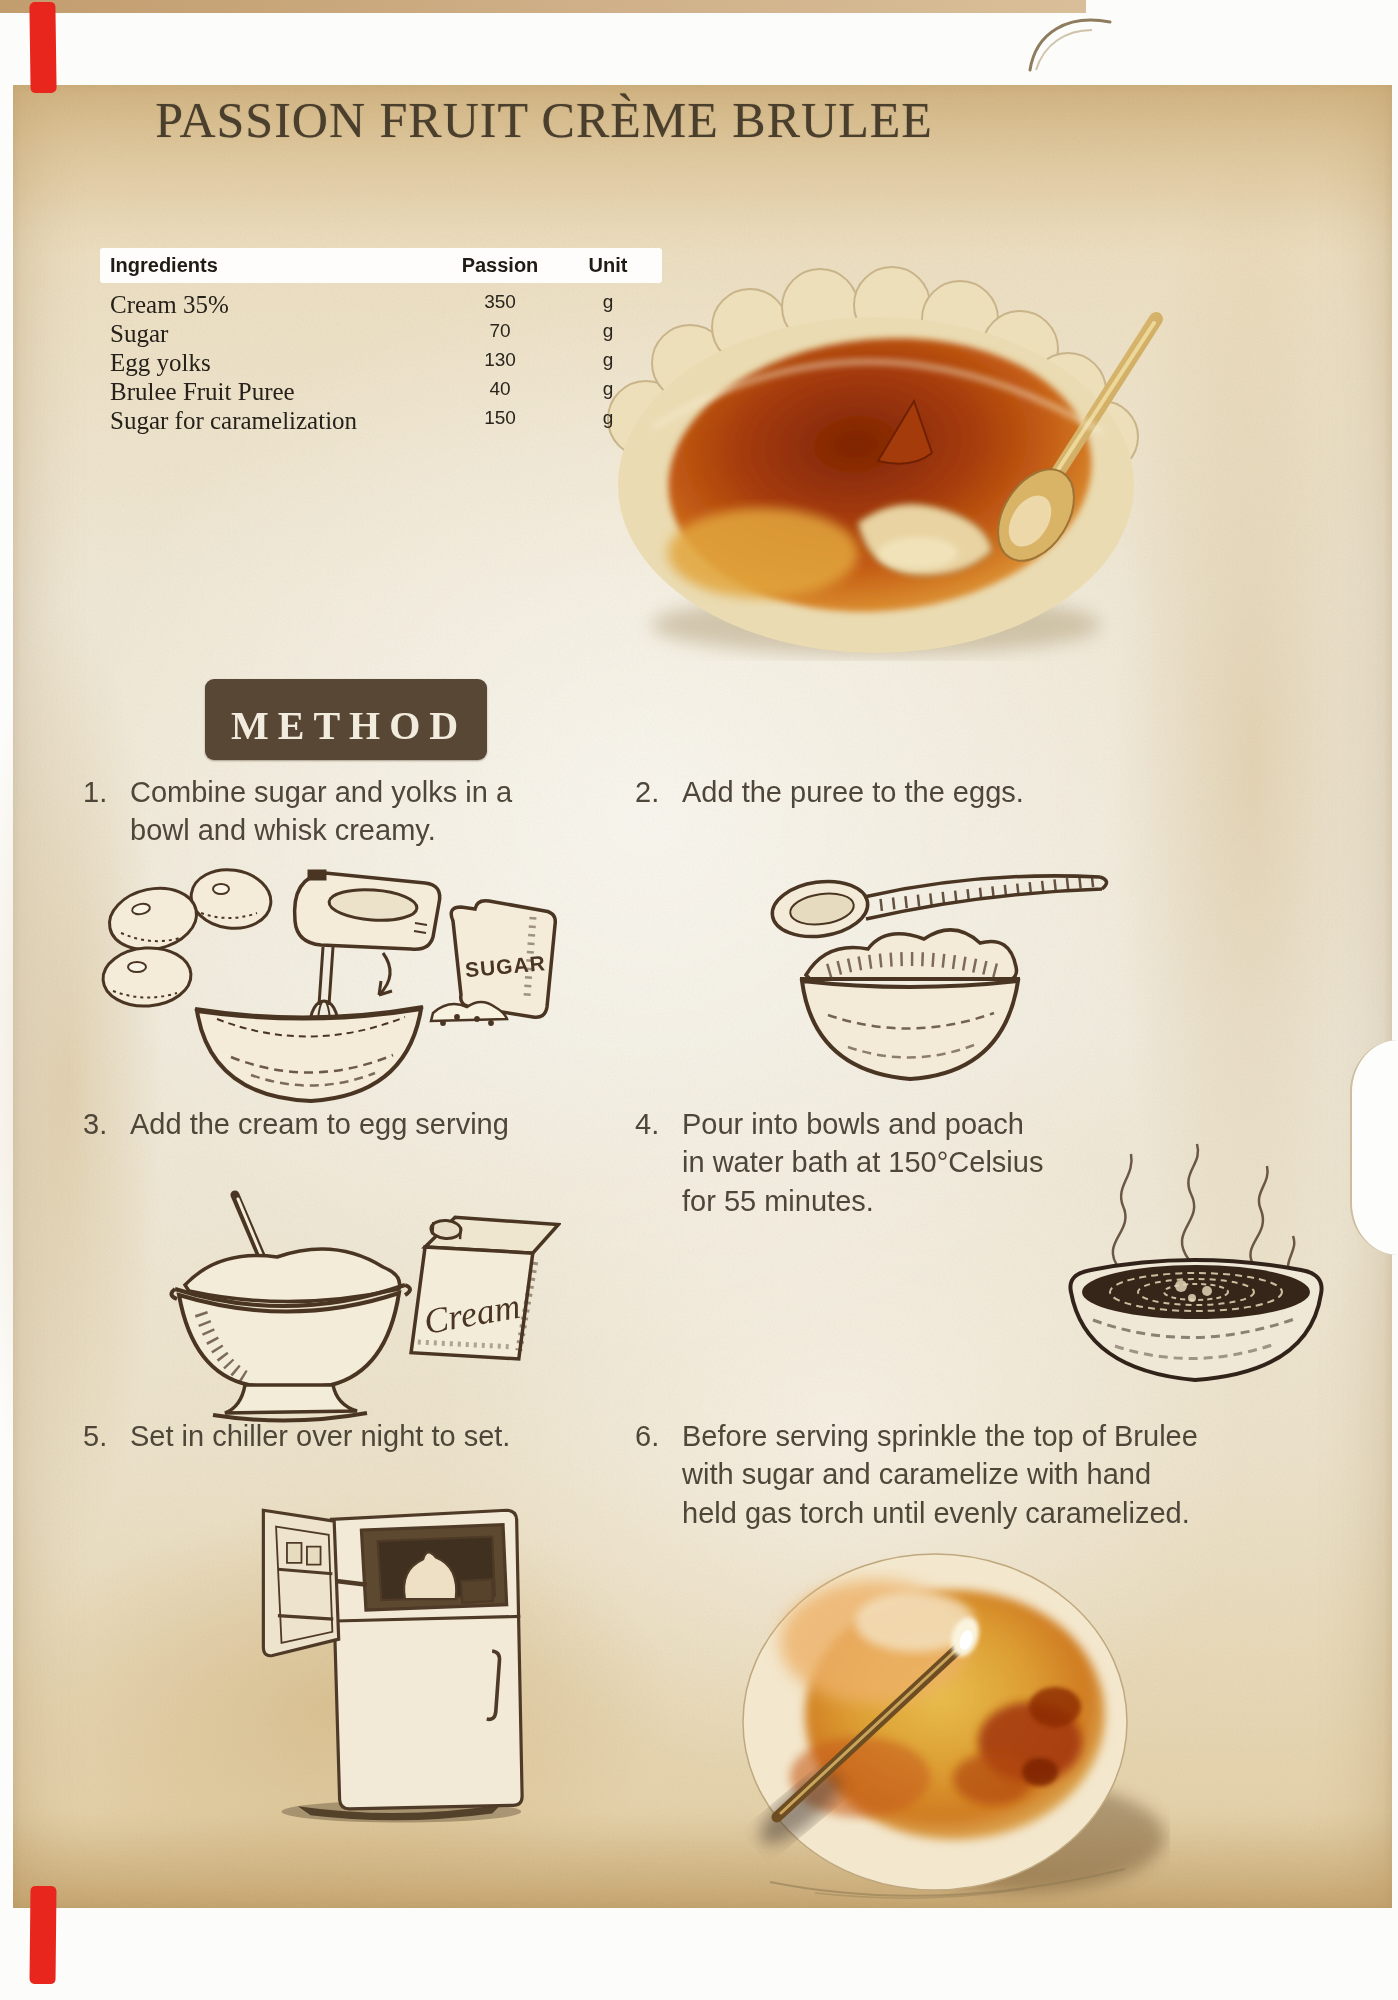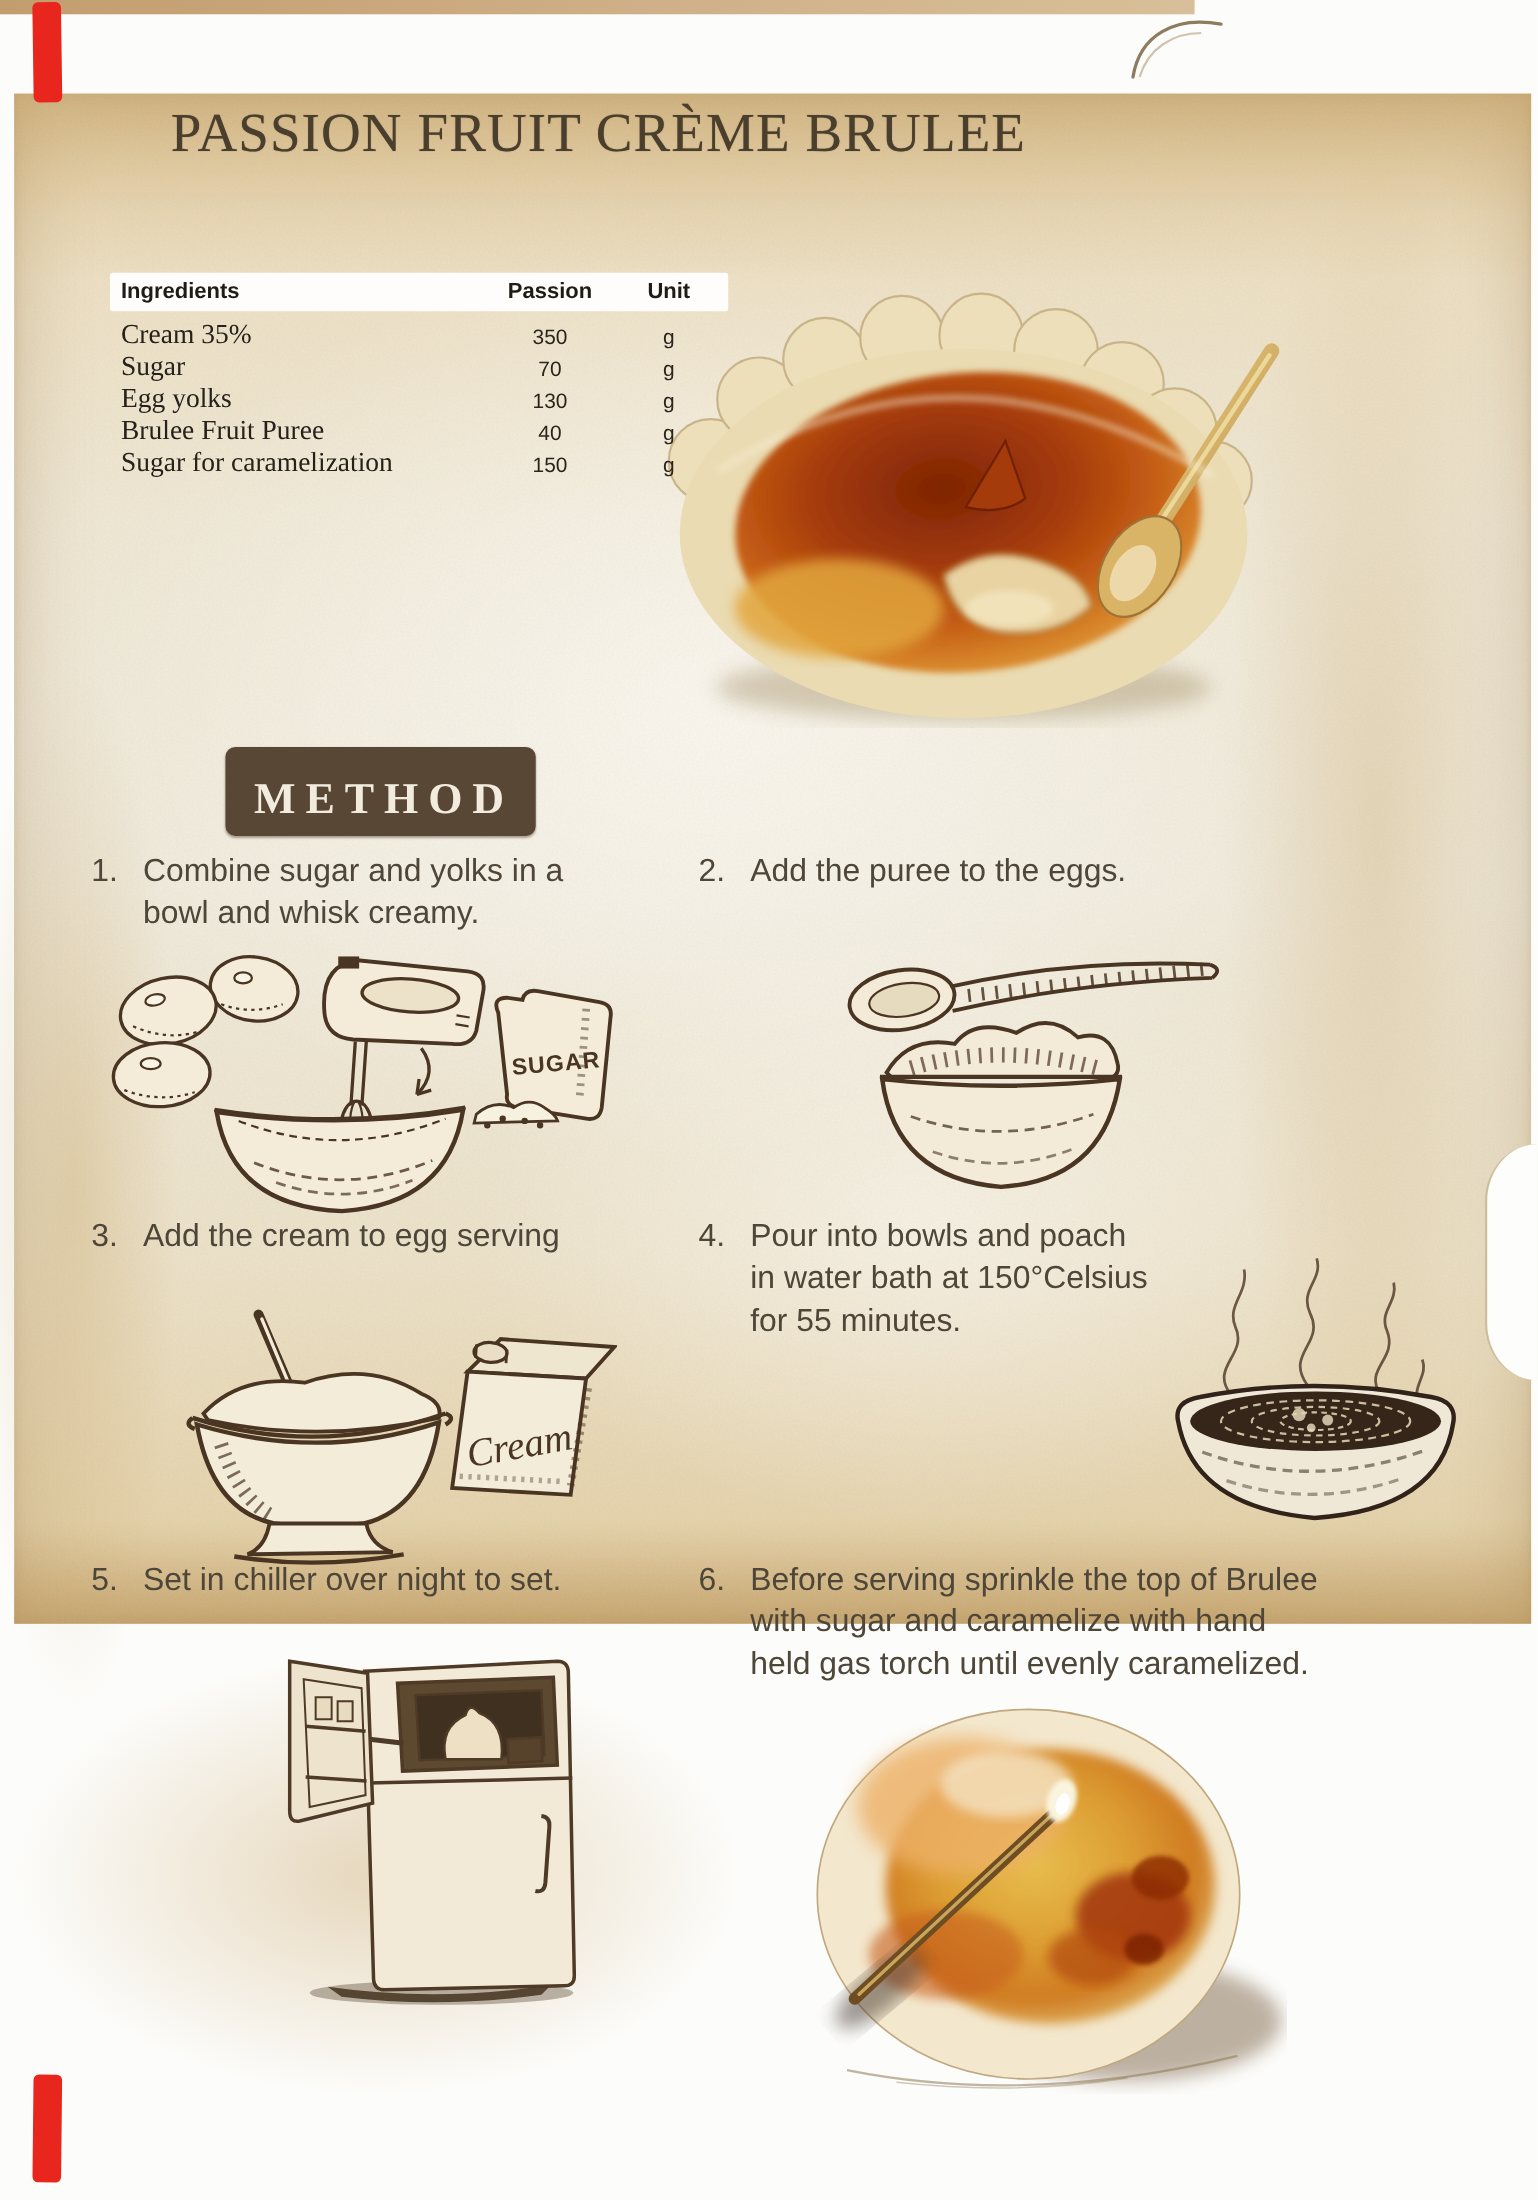--- a/index.html
+++ b/index.html
@@ -10,21 +10,21 @@
   
   .topstrip{left:0;top:0;width:1086px;height:13px;
     background:linear-gradient(90deg,#c29d6e,#cfb088 55%,#d9bf99);}
   .redmark{width:26px;background:#e8261d;border-radius:5px;}
   .redmark.top{left:30px;top:2px;height:91px;transform:rotate(-.8deg);}
   .redmark.bottom{left:30px;top:1886px;height:98px;transform:rotate(.6deg);}
   .rightcurl{right:0;top:1040px;width:46px;height:215px;background:#fdfdfb;
     border-radius:120px 0 0 120px / 130px 0 0 130px;border-left:2px solid #cdbd9d;z-index:4;}
 
   
-  .parchment{left:13px;top:85px;width:1379px;height:1391px;
+  .parchment{left:13px;top:85px;width:1379px;height:1823px;
     background:
       radial-gradient(58% 42% at 46% 40%, rgba(255,255,255,.62), rgba(255,255,255,0) 72%),
       radial-gradient(42% 28% at 60% 74%, rgba(255,255,255,.5), rgba(255,255,255,0) 70%),
       linear-gradient(180deg,#e2cda4 0%,#ecdfc2 8%,#efe9d8 28%,#f0ecdf 52%,#ece3cc 76%,#e5d4ae 94%,#ddc79c 100%);
     box-shadow: inset 0 0 70px rgba(148,108,56,.33), inset 0 0 10px rgba(130,92,44,.18);}
   .blotch{pointer-events:none;}
   .b1{left:0;top:0;width:100%;height:170px;background:linear-gradient(rgba(203,166,107,.40),rgba(203,166,107,0));}
   .b2{left:0;top:1420px;width:660px;height:400px;background:radial-gradient(closest-side,rgba(198,160,96,.40),rgba(198,160,96,0));}
   .b3{right:0;top:60px;width:280px;height:1250px;background:radial-gradient(closest-side,rgba(200,164,100,.30),rgba(200,164,100,0));}
   .b4{left:-40px;top:520px;width:190px;height:950px;background:radial-gradient(closest-side,rgba(203,170,110,.36),rgba(203,170,110,0));}
@@ -36,21 +36,21 @@
     font-family:"Liberation Serif",serif;font-size:50px;font-weight:normal;
     color:#4a3e2c;letter-spacing:1px;text-shadow:0 0 1px rgba(74,62,44,.55);z-index:3;}
 
   
   .ing{left:87px;top:163px;width:562px;z-index:3;color:#26211a;}
   .ing-head{position:relative;height:35px;background:rgba(255,255,255,.93);border-radius:3px;
     display:flex;align-items:center;font-weight:bold;font-size:20px;color:#1f1b15;}
   .col-name{padding-left:10px;width:320px;}
   .col-qty{width:140px;text-align:center;}
   .col-unit{width:76px;text-align:center;}
-  .ing-row{display:flex;align-items:flex-end;height:28px;margin-top:1px;}
+  .ing-row{display:flex;align-items:flex-start;height:28px;margin-top:1px;}
   .ing-row .col-name{font-family:"Liberation Serif",serif;font-size:25px;}
   .ing-row .col-qty,.ing-row .col-unit{font-size:19px;color:#2a241c;}
   .ing-body{margin-top:8px;}
 
   
   .method{left:192px;top:594px;background:#594735;color:#f2ecdf;z-index:3;
     font-family:"Liberation Serif",serif;font-weight:bold;font-size:40px;letter-spacing:9px;
     padding:23px 20px 11px 26px;border-radius:9px;box-shadow:0 1px 2px rgba(60,42,22,.4);}
 
   

